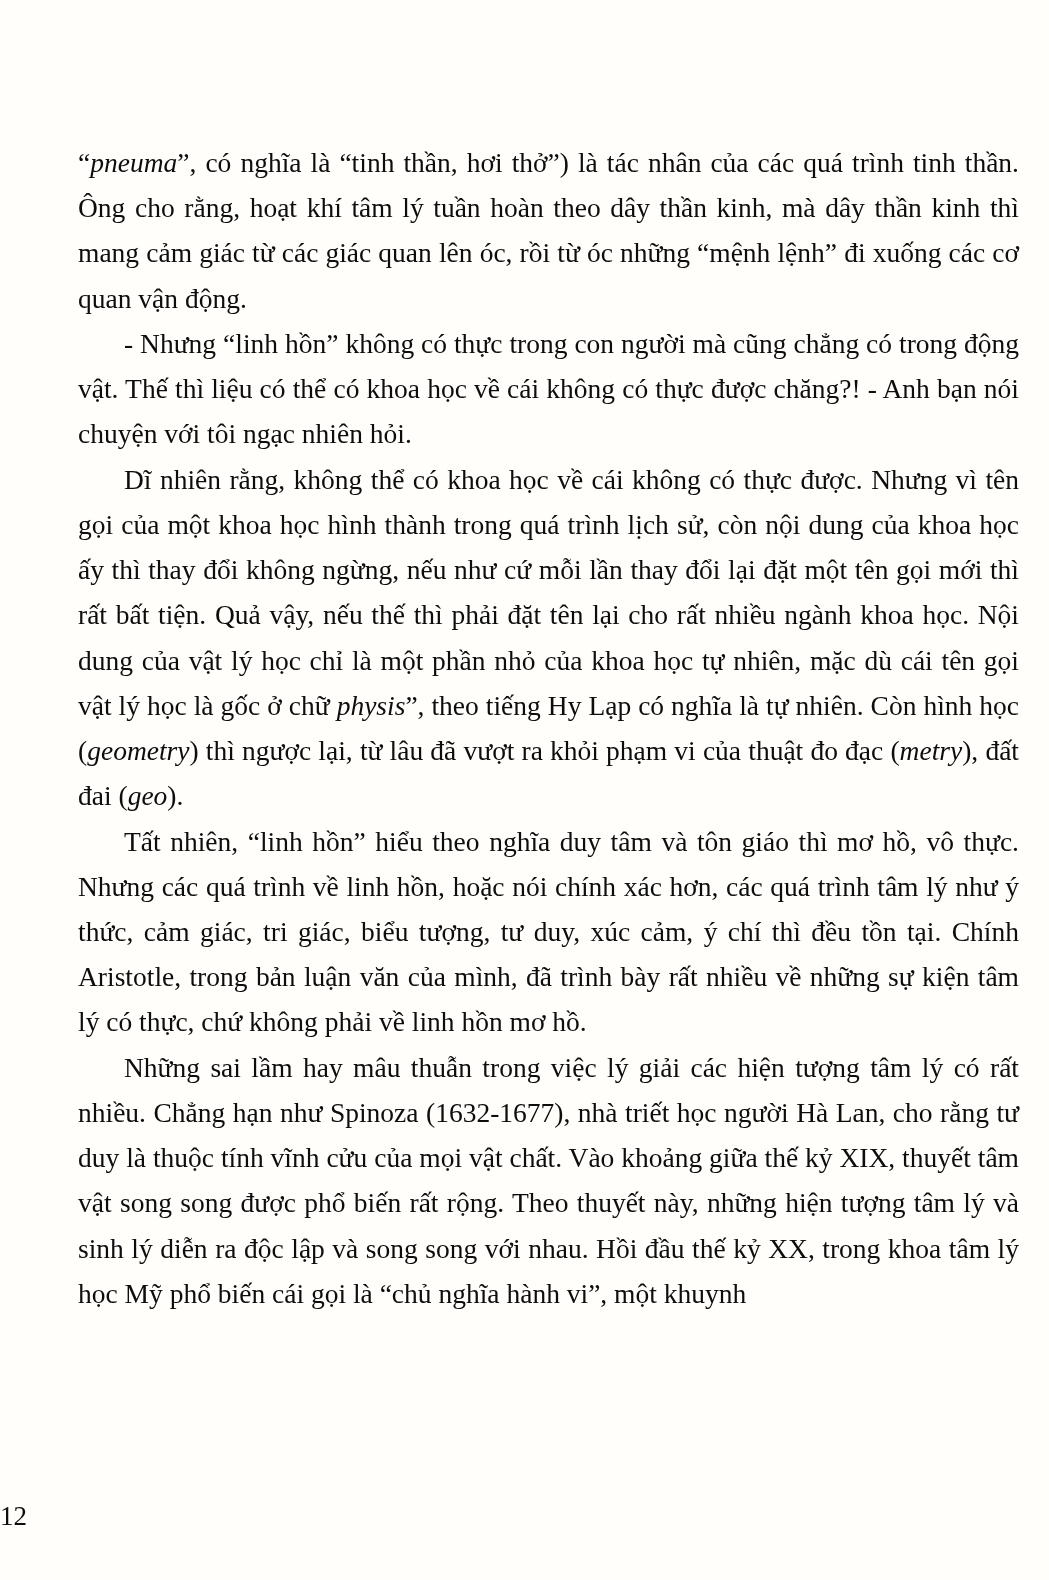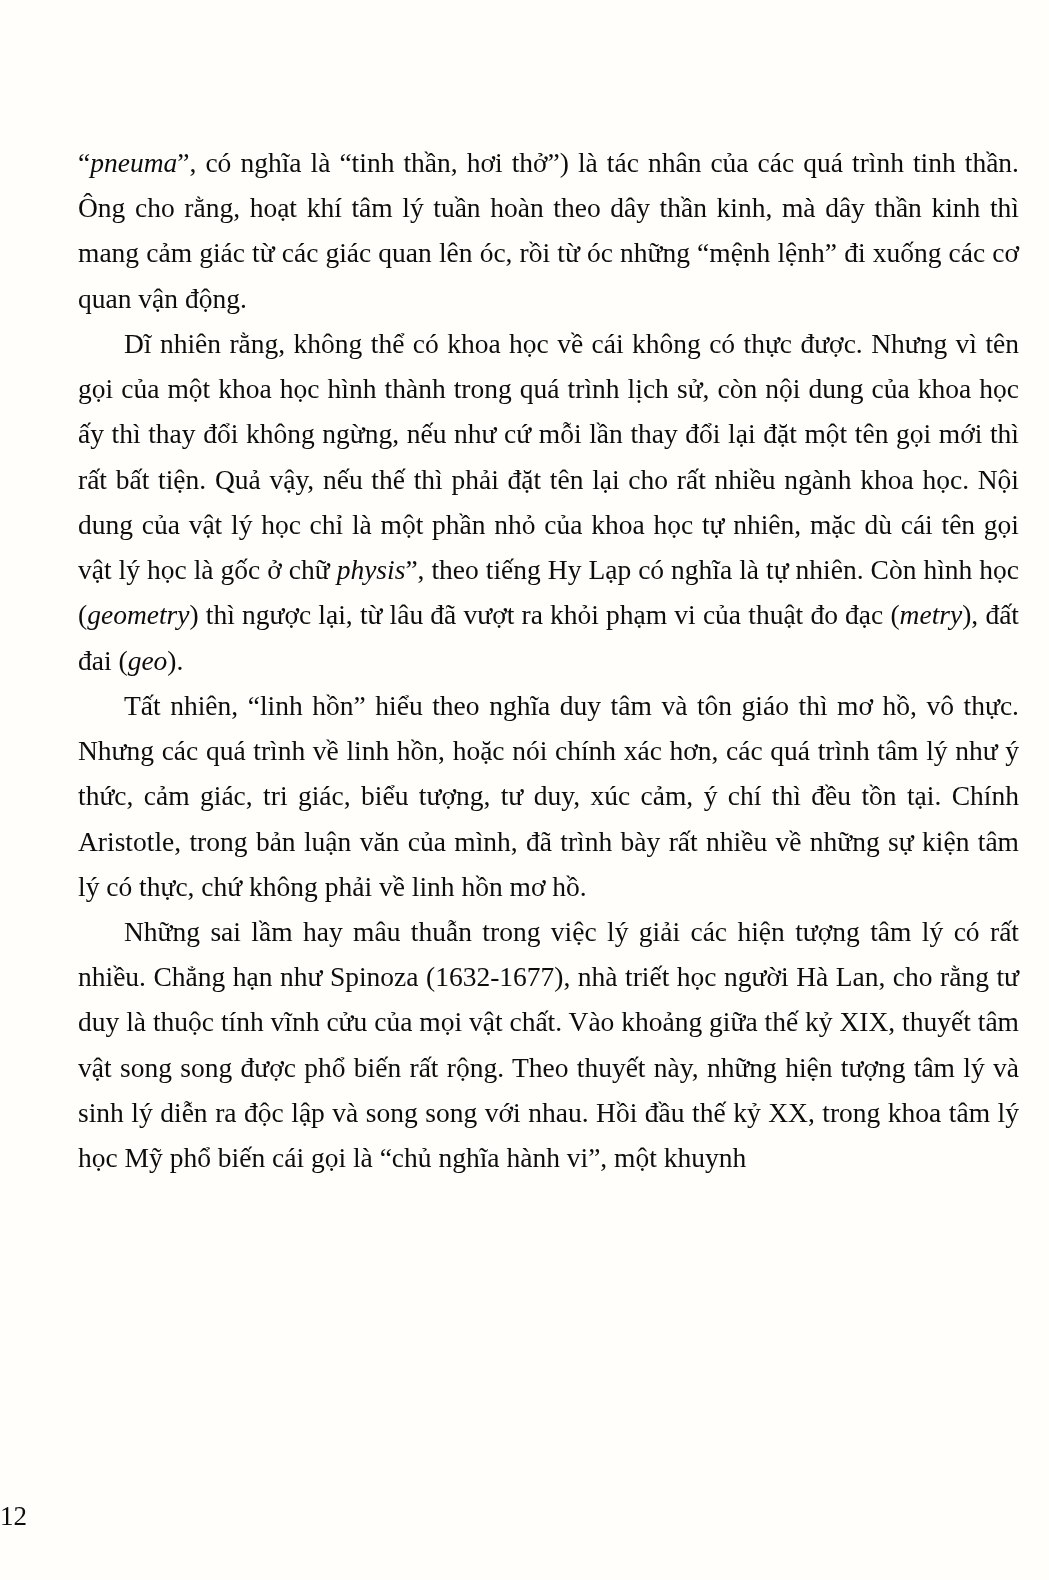--- a/index.html
+++ b/index.html
@@ -46,18 +46,19 @@
     font-family: "Liberation Serif", "DejaVu Serif", serif;
     color: #0d0d0d;
   }
 </style>
 </head>
 <body>
 
 <div class="page">
   <div class="body-text" id="text-body">
       <p class="noindent">“<em>pneuma</em>”, có nghĩa là “tinh thần, hơi thở”) là tác nhân của các quá trình tinh thần. Ông cho rằng, hoạt khí tâm lý tuần hoàn theo dây thần kinh, mà dây thần kinh thì mang cảm giác từ các giác quan lên óc, rồi từ óc những “mệnh lệnh” đi xuống các cơ quan vận động.</p>
+      <p class="indent">- Nhưng “linh hồn” không có thực trong con người mà cũng chẳng có trong động vật. Thế thì liệu có thể có khoa học về cái không có thực được chăng?! - Anh bạn nói chuyện với tôi ngạc nhiên hỏi.</p>
       <p class="indent">Dĩ nhiên rằng, không thể có khoa học về cái không có thực được. Nhưng vì tên gọi của một khoa học hình thành trong quá trình lịch sử, còn nội dung của khoa học ấy thì thay đổi không ngừng, nếu như cứ mỗi lần thay đổi lại đặt một tên gọi mới thì rất bất tiện. Quả vậy, nếu thế thì phải đặt tên lại cho rất nhiều ngành khoa học. Nội dung của vật lý học chỉ là một phần nhỏ của khoa học tự nhiên, mặc dù cái tên gọi vật lý học là gốc ở chữ <em>physis</em>”, theo tiếng Hy Lạp có nghĩa là tự nhiên. Còn hình học (<em>geometry</em>) thì ngược lại, từ lâu đã vượt ra khỏi phạm vi của thuật đo đạc (<em>metry</em>), đất đai (<em>geo</em>).</p>
       <p class="indent">Tất nhiên, “linh hồn” hiểu theo nghĩa duy tâm và tôn giáo thì mơ hồ, vô thực. Nhưng các quá trình về linh hồn, hoặc nói chính xác hơn, các quá trình tâm lý như ý thức, cảm giác, tri giác, biểu tượng, tư duy, xúc cảm, ý chí thì đều tồn tại. Chính Aristotle, trong bản luận văn của mình, đã trình bày rất nhiều về những sự kiện tâm lý có thực, chứ không phải về linh hồn mơ hồ.</p>
       <p class="indent">Những sai lầm hay mâu thuẫn trong việc lý giải các hiện tượng tâm lý có rất nhiều. Chẳng hạn như Spinoza (1632-1677), nhà triết học người Hà Lan, cho rằng tư duy là thuộc tính vĩnh cửu của mọi vật chất. Vào khoảng giữa thế kỷ XIX, thuyết tâm vật song song được phổ biến rất rộng. Theo thuyết này, những hiện tượng tâm lý và sinh lý diễn ra độc lập và song song với nhau. Hồi đầu thế kỷ XX, trong khoa tâm lý học Mỹ phổ biến cái gọi là “chủ nghĩa hành vi”, một khuynh</p>
     </div>
   <div class="page-number">12</div>
 </div>
 
 </body></html>

